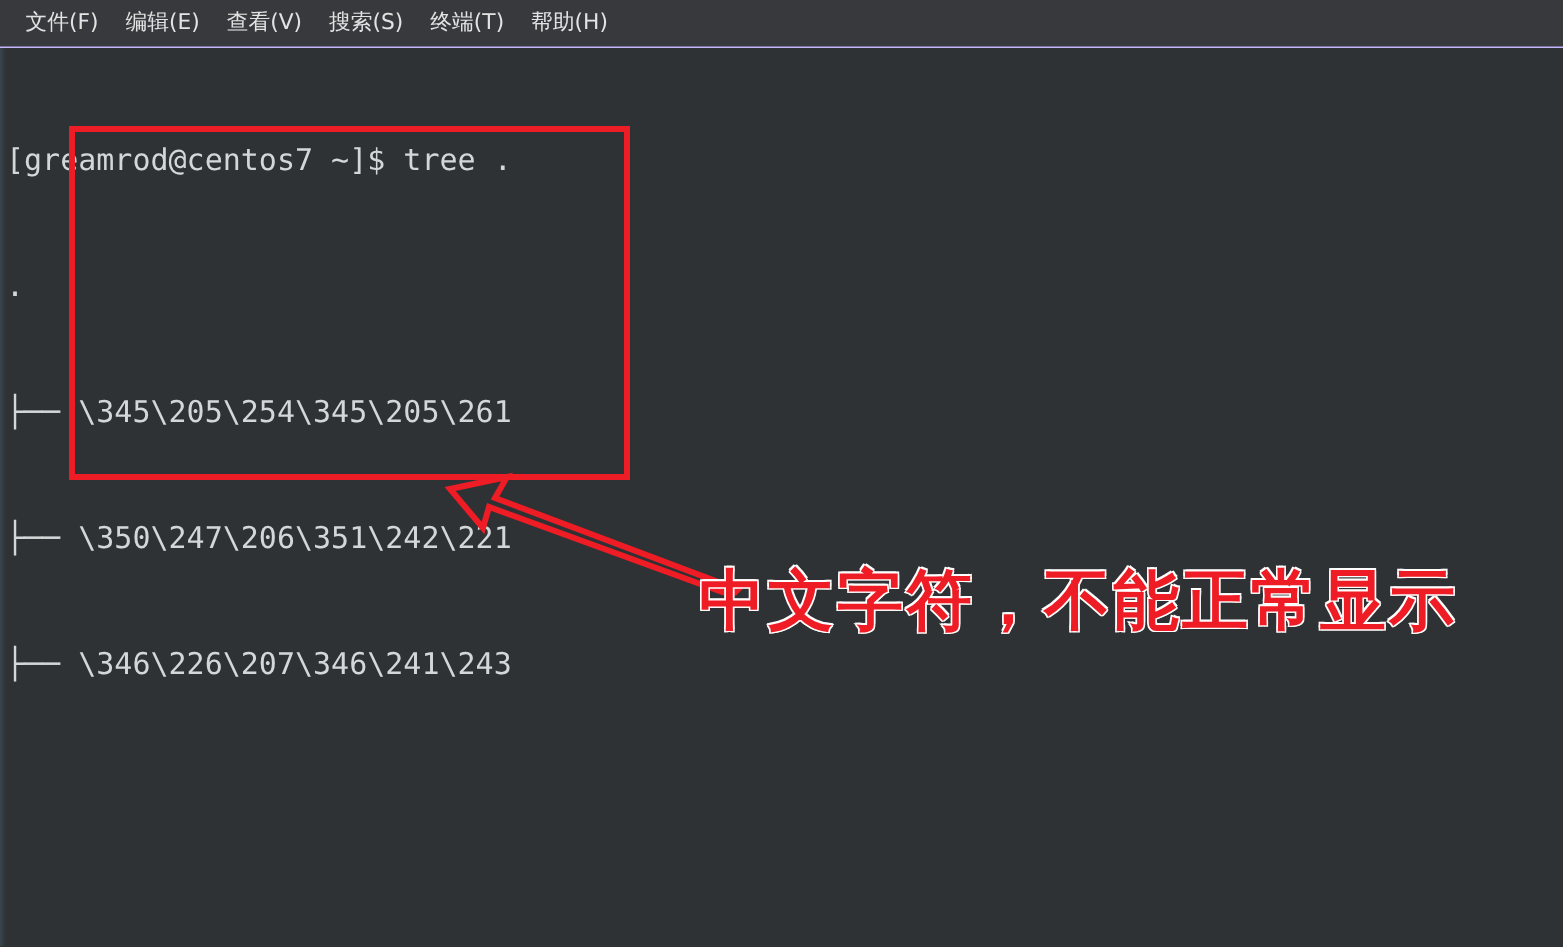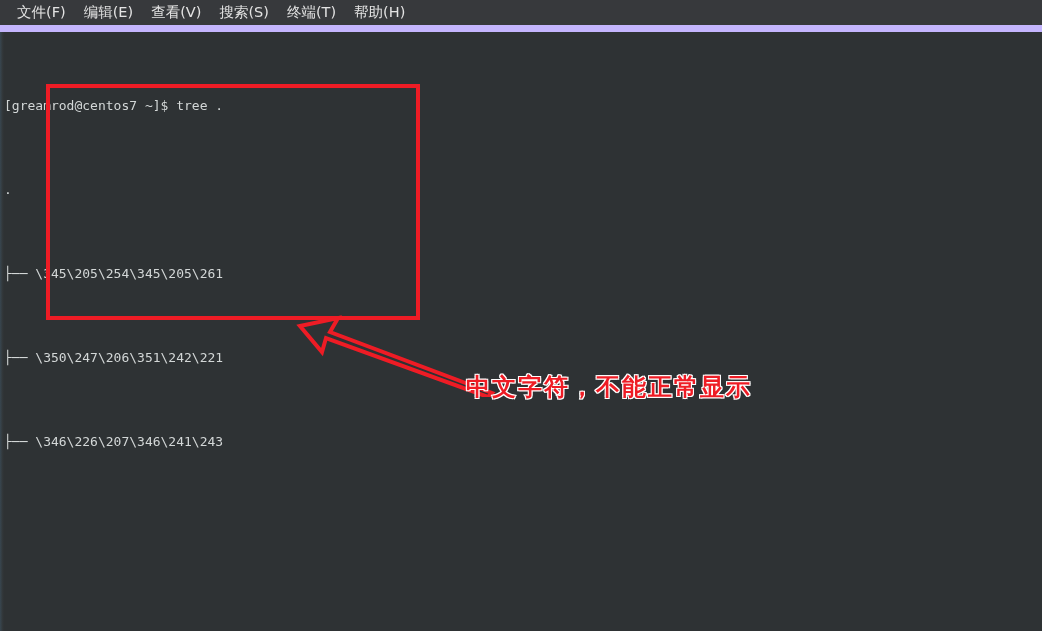--- a/index.html
+++ b/index.html
@@ -25,21 +25,21 @@
     background: #2e3234;
     overflow: hidden;
   }
 
   #menu-bar {
     position: absolute;
     left: 0; top: 0;
     width: 1042px;
     height: 32px;
     background: #37393c;
-    border-bottom: 7px solid #c4b5fd;
+    border-bottom: 1px solid #c4b5fd;
     display: flex;
     align-items: center;
     box-sizing: border-box;
     padding-left: 8px;
   }
   .menu-item {
     color: #e3e3e3;
     font-family: "DejaVu Sans", "Liberation Sans", sans-serif;
     font-size: 14.5px;
     line-height: 1;
@@ -60,21 +60,21 @@
   }
 
   
   #terminal-body {
     position: absolute;
     left: 0; top: 32px;
     width: 1042px;
     height: 599px;
     color: #d3d7d7;
     font-family: "DejaVu Sans Mono", "Liberation Mono", monospace;
-    font-size: 13px;
+    font-size: 20px;
     line-height: 28px;
     white-space: pre;
     padding: 4px 0 0 4px;
     box-sizing: border-box;
   }
   .tline {
     height: 28px;
     white-space: pre;
     color: #d3d7d7;
   }
@@ -100,21 +100,21 @@
     height: 85px;
     pointer-events: none;
   }
 
   
   #annotation-caption {
     position: absolute;
     left: 466px;
     top: 371px;
     font-family: Liberation Serif, serif;
-    font-size: 24px;
+    font-size: 44px;
     font-weight: bold;
     color: #ee1c25;
     white-space: nowrap;
     letter-spacing: 2px;
     -webkit-text-stroke: 1.5px #ffffff;
     paint-order: stroke fill;
     text-shadow:
        1px  1px 0 #ffffff,
       -1px  1px 0 #ffffff,
        1px -1px 0 #ffffff,

